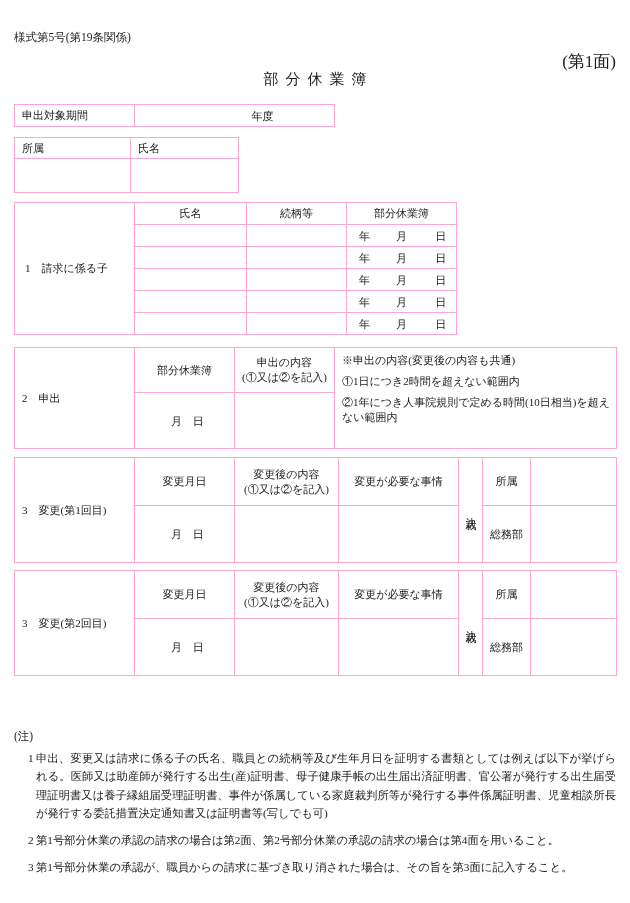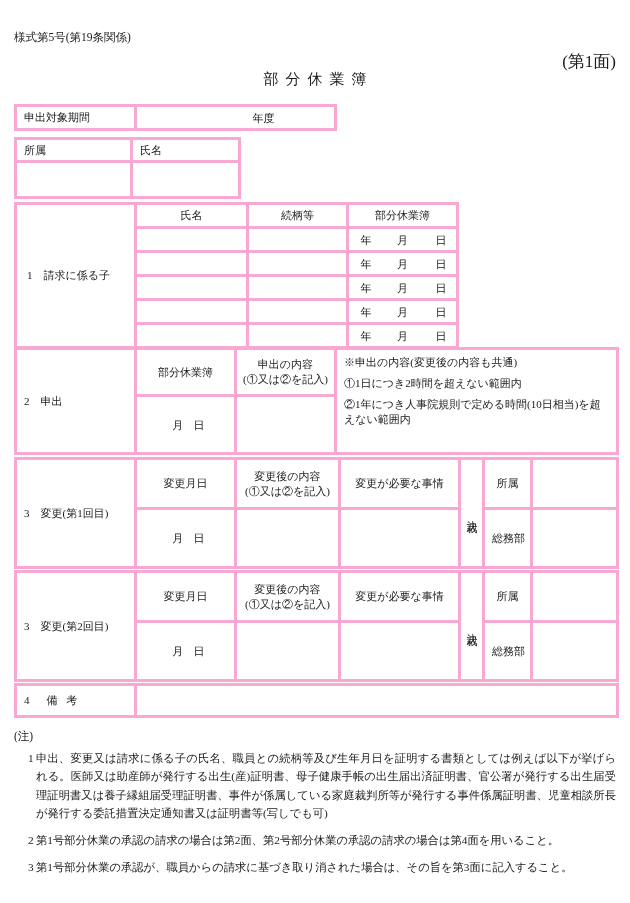--- a/index.html
+++ b/index.html
@@ -51,21 +51,21 @@
   }
 
   
   .tbl {
     position: absolute;
     border-collapse: collapse;
     table-layout: fixed;
     font-size: 11px;
   }
   .tbl td {
-    border: 3px solid #f9a8d4;
+    border: 1px solid #f9a8d4;
     padding: 0;
     vertical-align: middle;
     text-align: center;
     line-height: 1.35;
   }
   .lbl-left {
     text-align: left !important;
     padding-left: 7px !important;
   }
   .nowrap { white-space: nowrap; }
@@ -376,32 +376,20 @@
           <span class="d-d" style="left:64%">日</span>
         </td>
         <td></td>
         <td></td>
         <td class="lbl-left">総務部</td>
         <td class="stamp-cell"></td>
       </tr>
     </tbody>
   </table>
 
-  <table class="tbl" id="tbl-remarks">
-    <colgroup>
-        <col style="width:120px">
-        <col style="width:482px">
-      </colgroup>
-    <tbody>
-      <tr>
-        <td class="lbl-left remarks-label nowrap">4　備 考</td>
-        <td></td>
-      </tr>
-    </tbody>
-  </table>
 
   <div class="notes-head">(注)</div>
   <div class="note-list">
     <div class="note-item">
       <div class="note-num">1</div>
       <div class="note-body">申出、変更又は請求に係る子の氏名、職員との続柄等及び生年月日を証明する書類としては例えば以下が挙げられる。医師又は助産師が発行する出生(産)証明書、母子健康手帳の出生届出済証明書、官公署が発行する出生届受理証明書又は養子縁組届受理証明書、事件が係属している家庭裁判所等が発行する事件係属証明書、児童相談所長が発行する委託措置決定通知書又は証明書等(写しでも可)</div>
     </div>
     <div class="note-item">
       <div class="note-num">2</div>
       <div class="note-body">第1号部分休業の承認の請求の場合は第2面、第2号部分休業の承認の請求の場合は第4面を用いること。</div>

